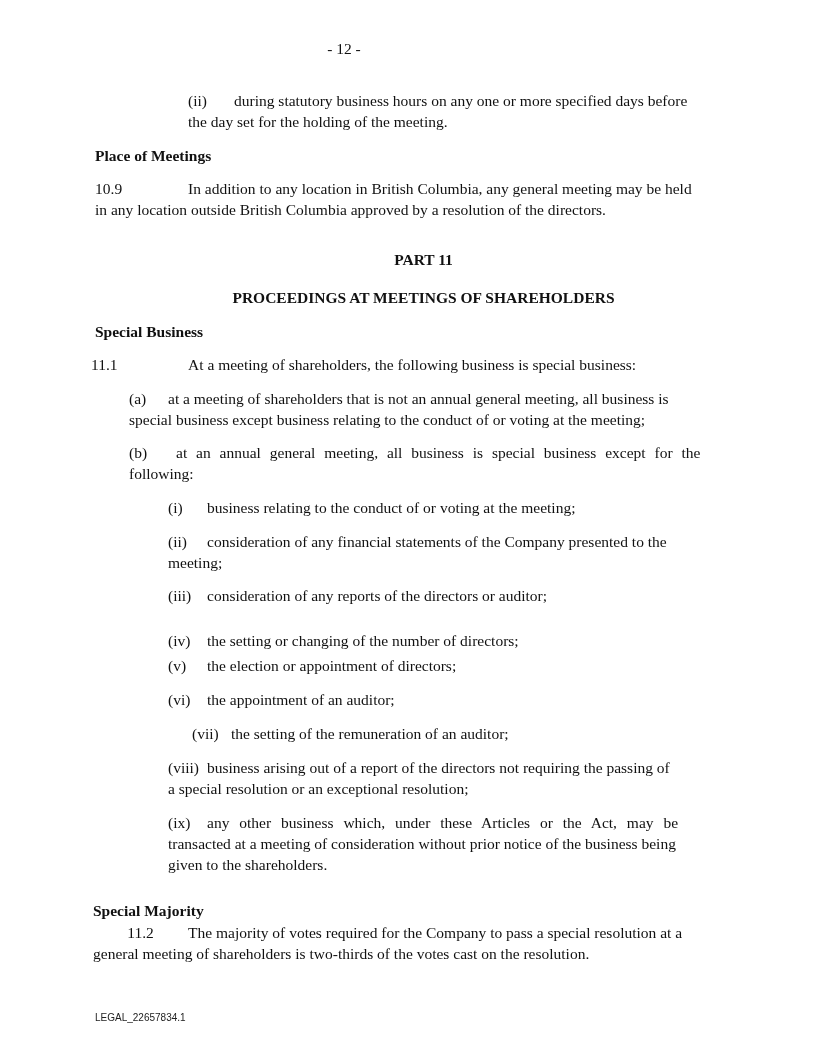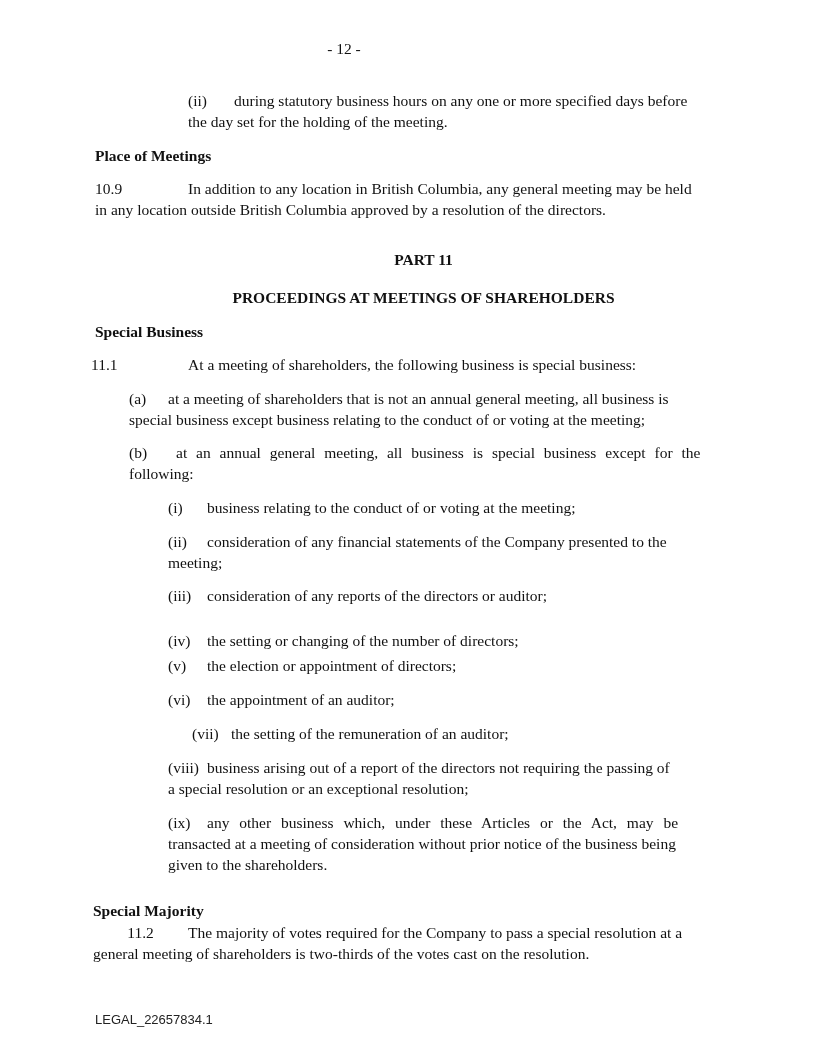--- a/index.html
+++ b/index.html
@@ -3,21 +3,21 @@
 <meta charset="utf-8">
 <style>
   html, body { margin: 0; padding: 0; background: #ffffff; }
   body { width: 815px; height: 1055px; position: relative; overflow: hidden;
          font-family: "Liberation Serif", serif; color: #111; font-size: 15.5px; }
   .abs { position: absolute; }
   .page-num { top: 40px; left: 0; width: 688px; text-align: center; }
   .line { white-space: nowrap; line-height: 21px; }
   .heading { font-weight: bold; }
   .center { left: 16px; width: 815px; text-align: center; font-weight: bold; }
-  .footer { font-family: "Liberation Sans", sans-serif; font-size: 13px; color: #222; }
+  .footer { font-family: "Liberation Sans", sans-serif; font-size: 10px; color: #222; }
   .num { display: inline-block; }
 </style>
 </head>
 <body>
 
 <div>
 
   <div class="abs page-num">- 12 -</div>
 
   <div class="abs line" style="top:90px;left:188px;">

